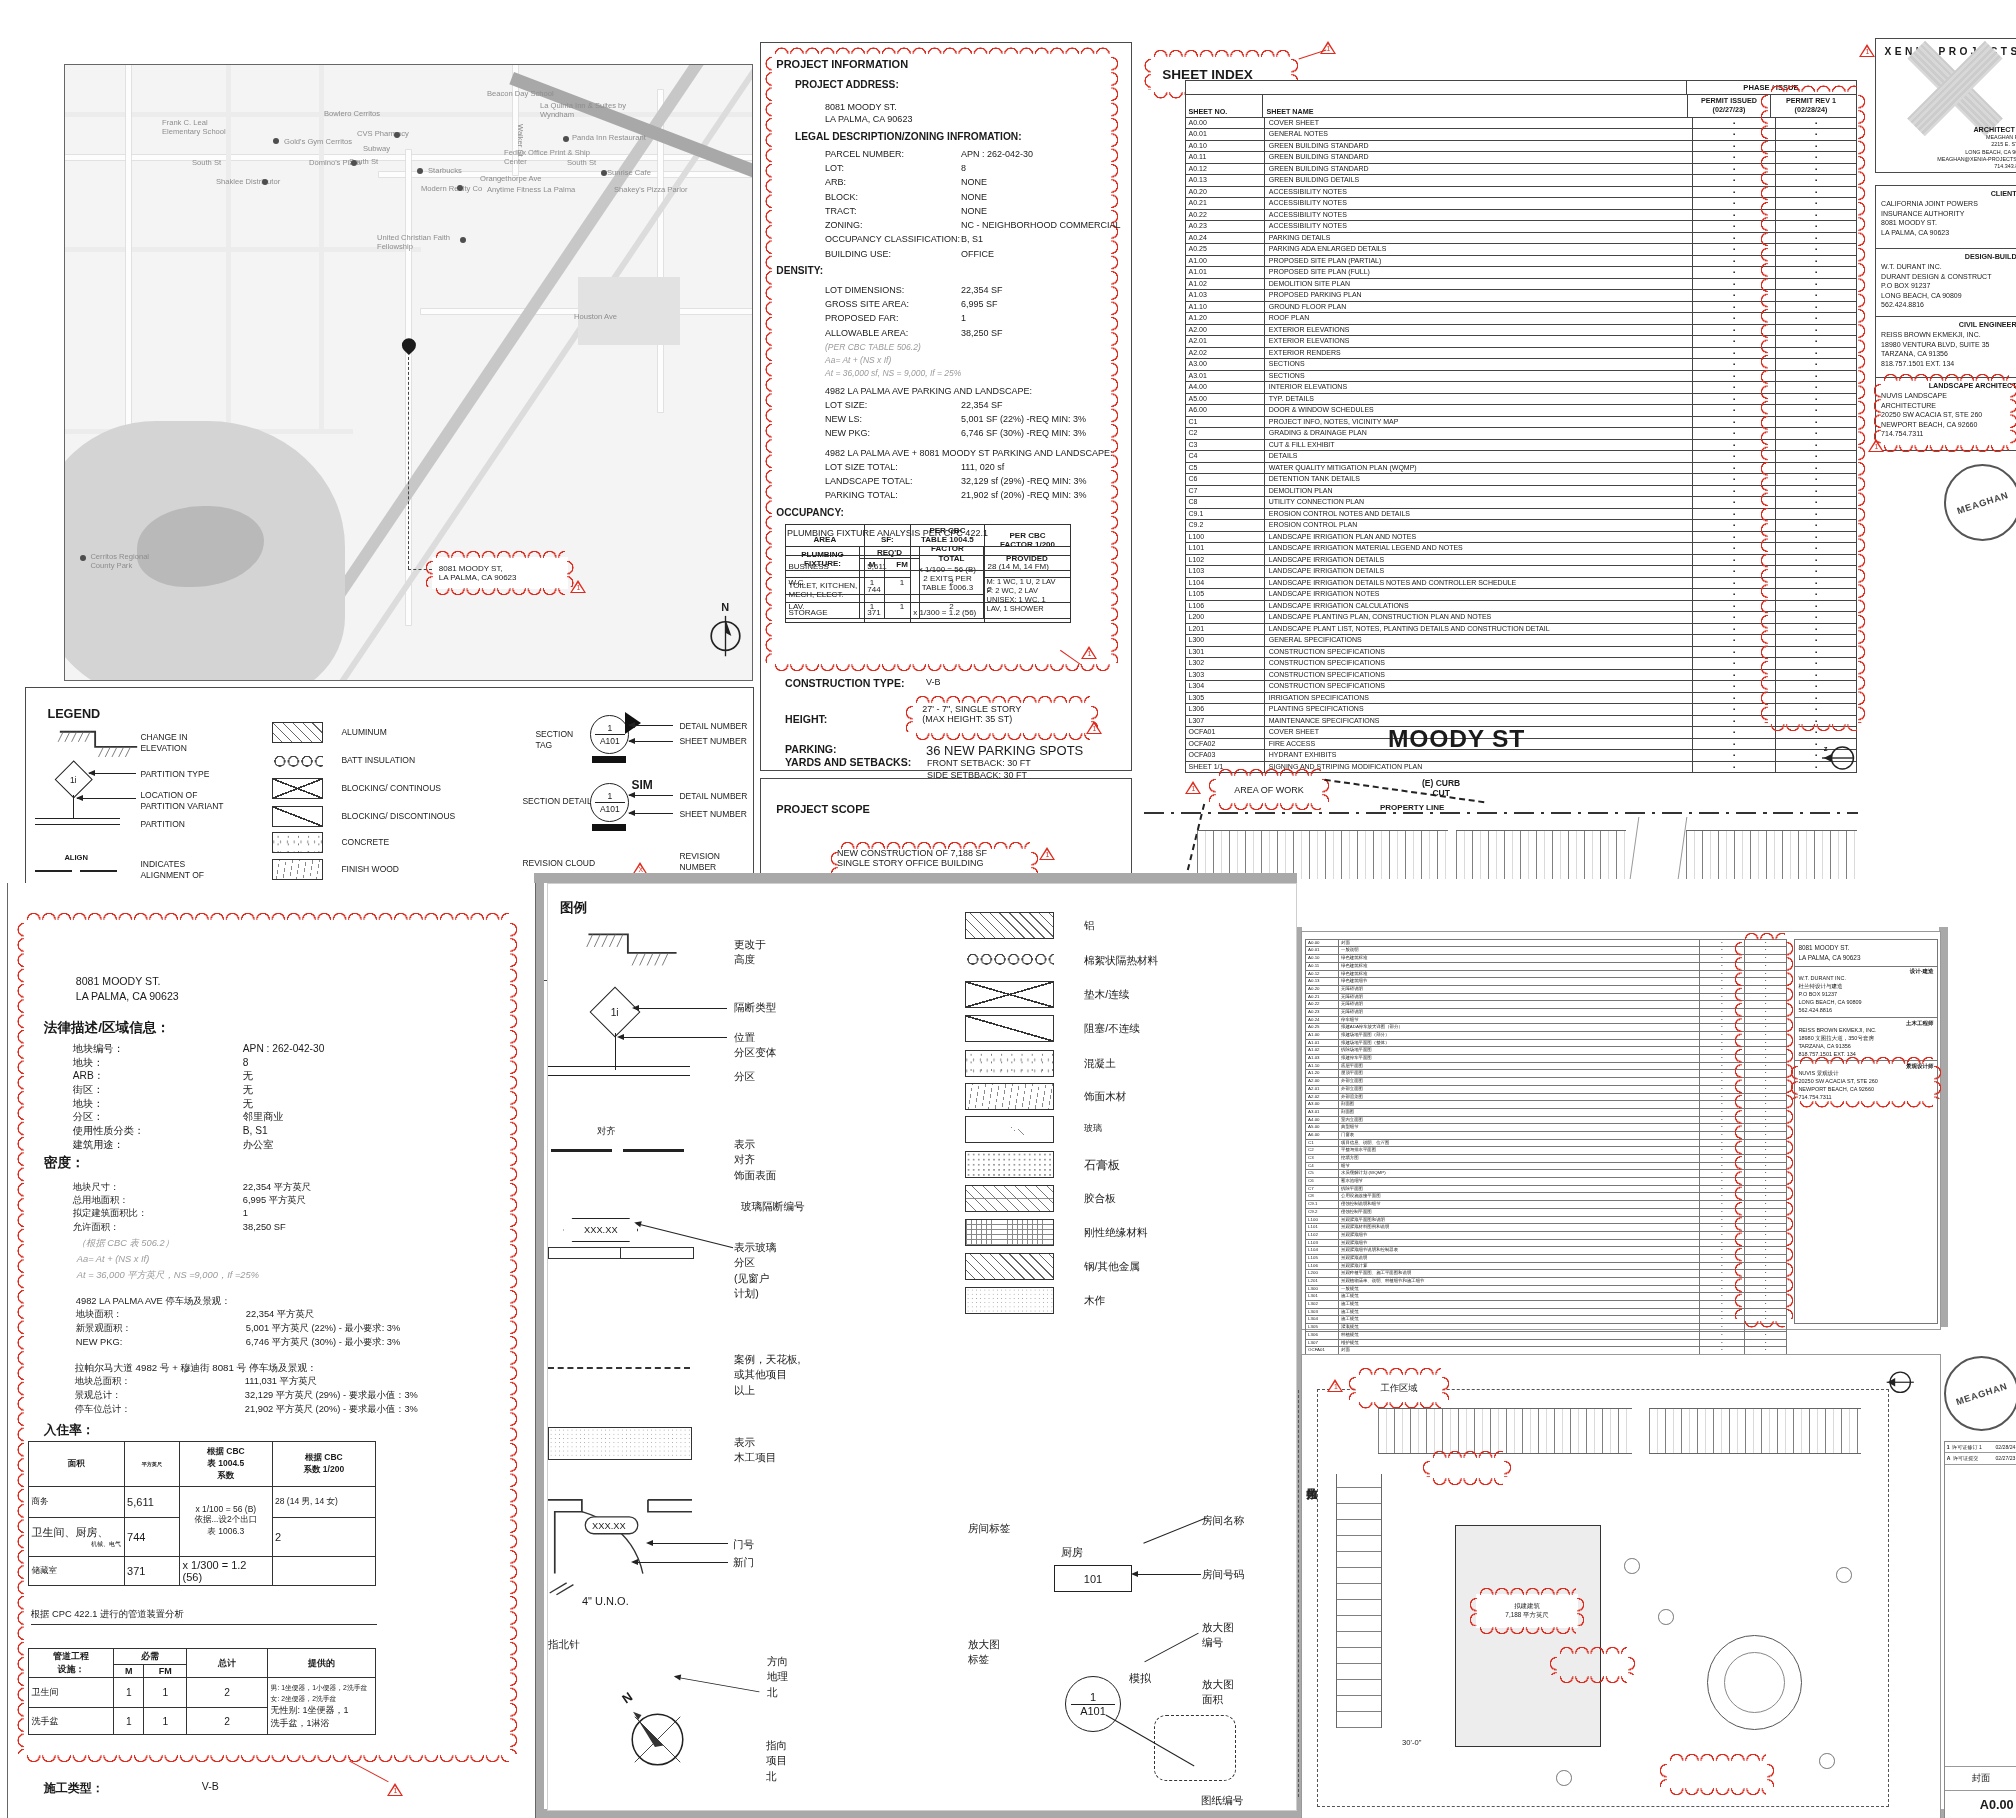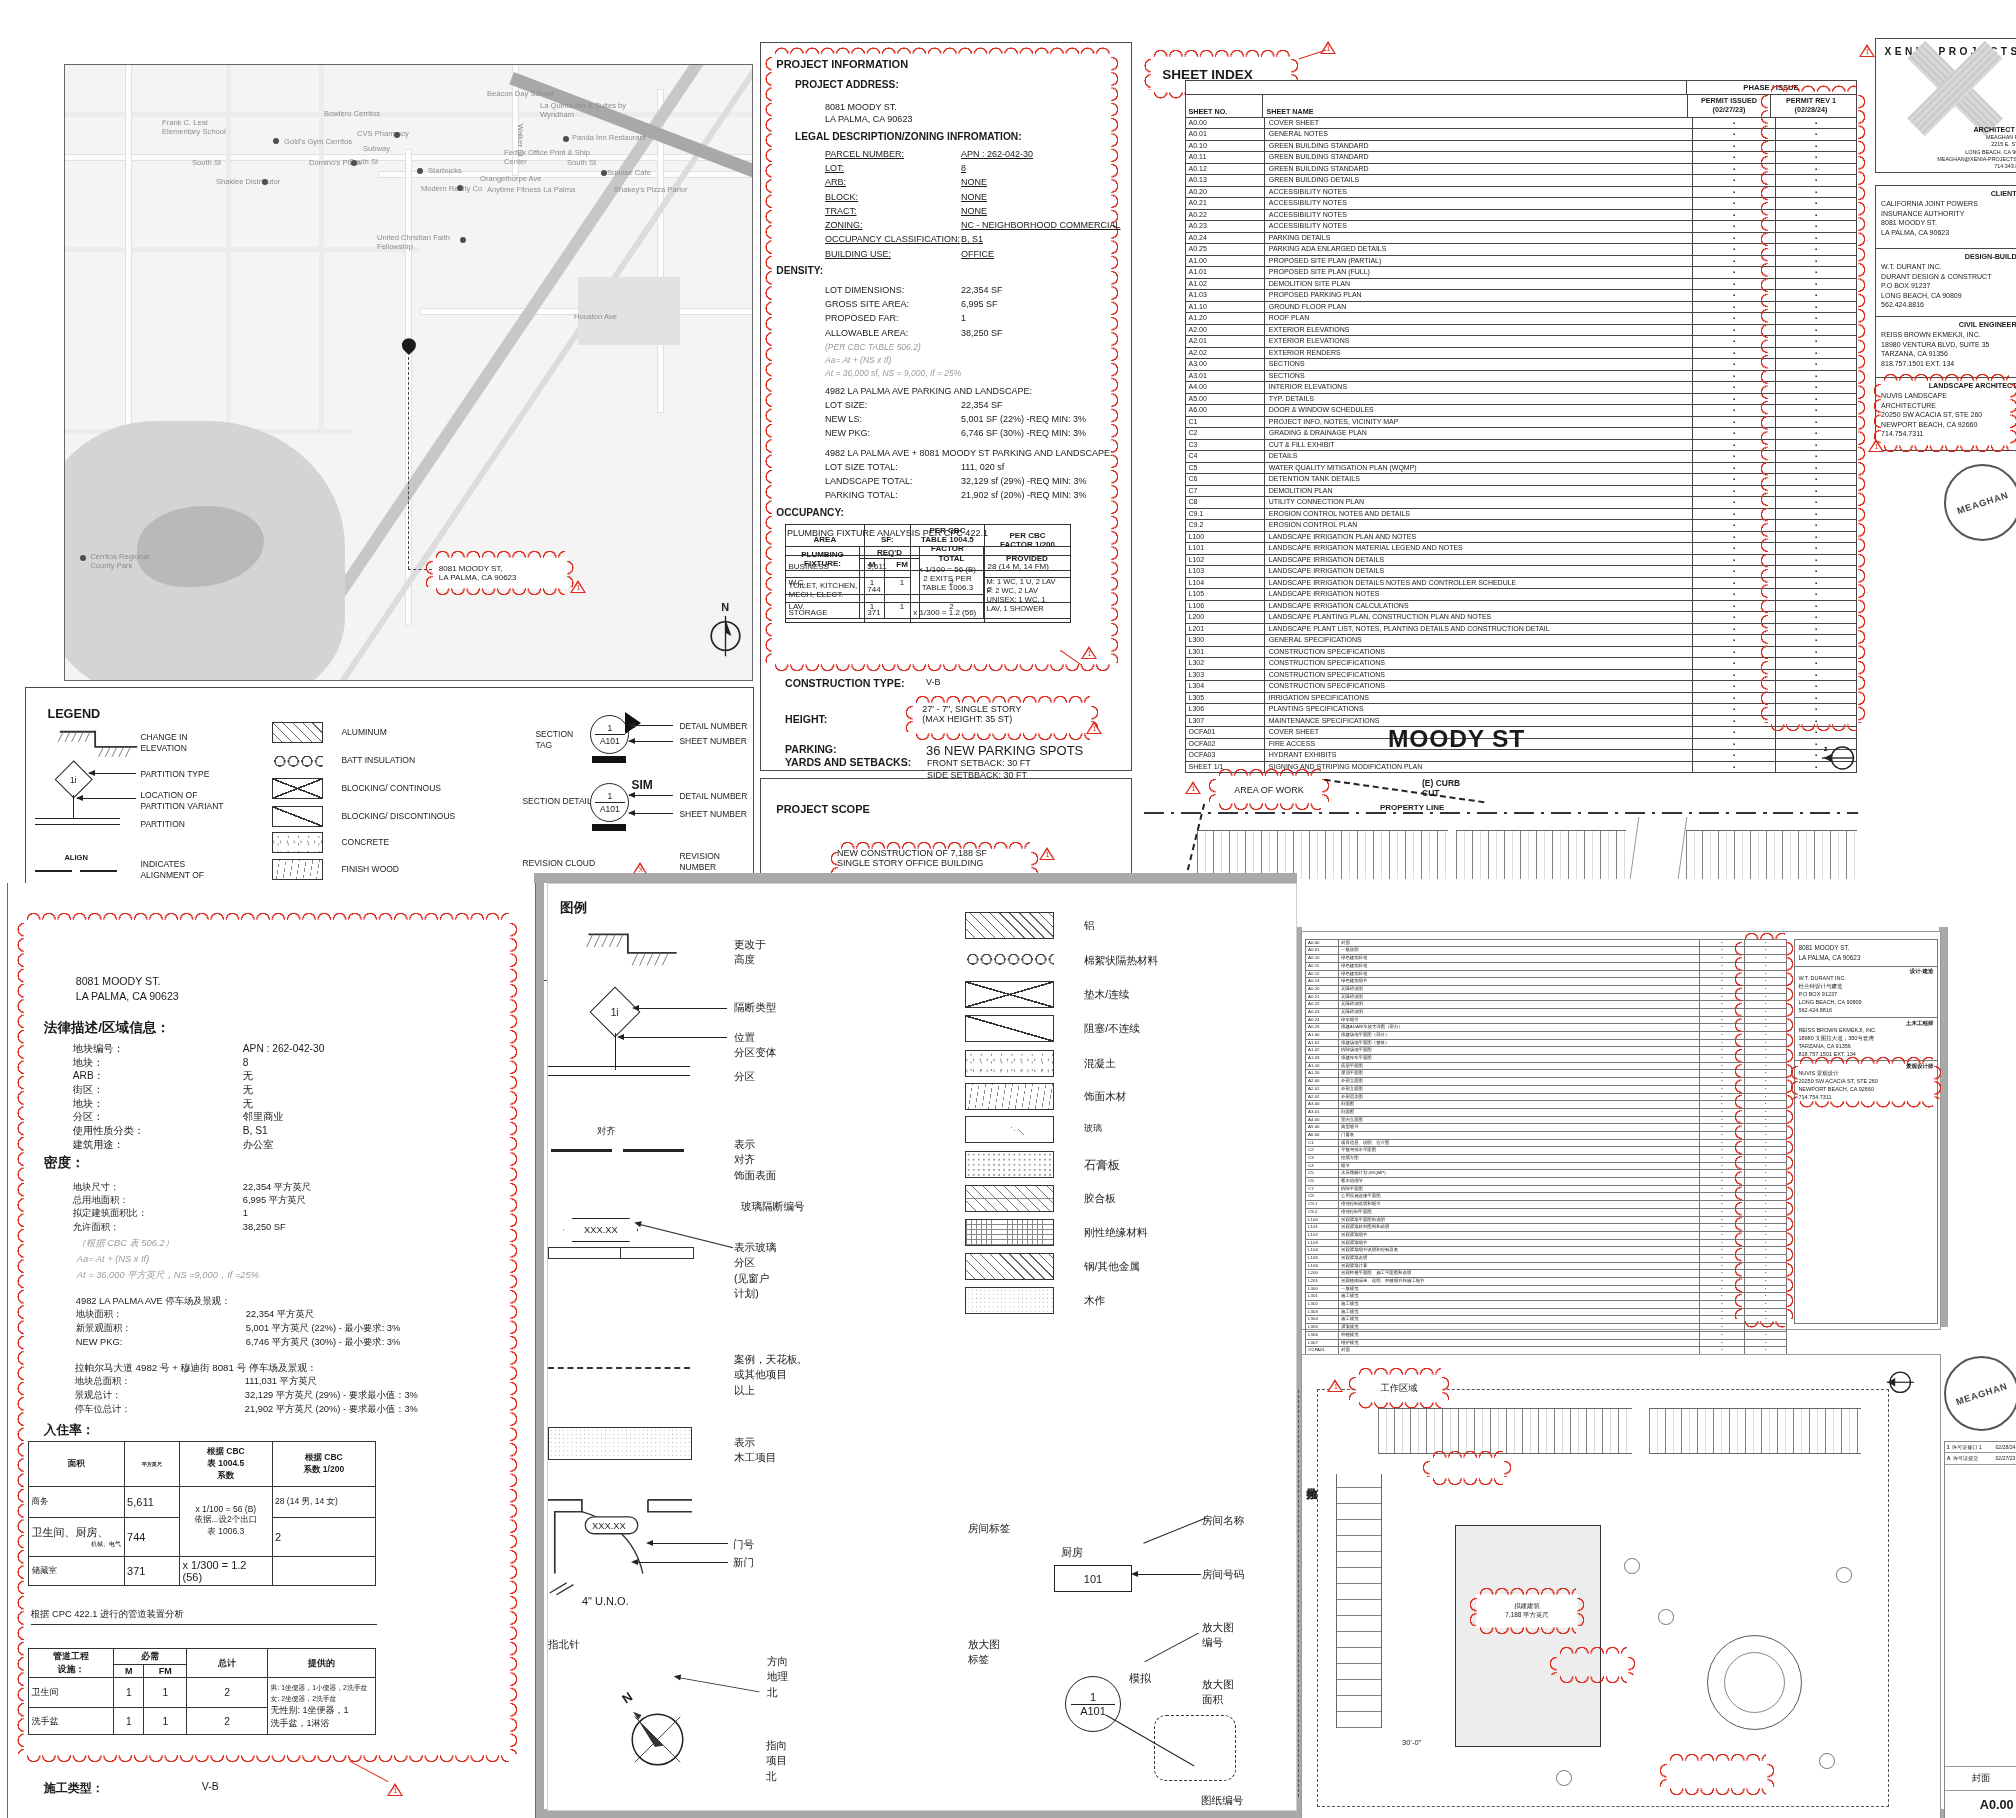--- a/index.html
+++ b/index.html
@@ -274,21 +274,21 @@
         <div class="scallop sc-t"></div>
         <div class="scallop sc-b"></div>
         <div class="scallop sc-l"></div>
         <div class="scallop sc-r"></div>
       </div>
     <span class="abs b" style="left:15.3px;top:15.3px;font-size:11px">PROJECT INFORMATION</span>
     <span class="abs b" style="left:34px;top:36px;font-size:10.2px">PROJECT ADDRESS:</span>
     <span class="abs" style="left:64px;top:59px;font-size:9px">8081 MOODY ST.</span>
     <span class="abs" style="left:64px;top:71px;font-size:9px">LA PALMA, CA 90623</span>
     <span class="abs b" style="left:34px;top:88px;font-size:10.2px">LEGAL DESCRIPTION/ZONING INFROMATION:</span>
-    <div class="abs" style="left:64px;top:104px;width:297px;text-decoration:underline;">
+    <div class="abs" style="left:64px;top:104px;width:297px;">
 
     <div class="kv">
           <span class="k">PARCEL NUMBER:</span>
           <span>APN : 262-042-30</span>
         </div>
         <div class="kv">
           <span class="k">LOT:</span>
           <span>8</span>
         </div>
         <div class="kv">
@@ -923,21 +923,21 @@
         <div class="scallop sc-b"></div>
         <div class="scallop sc-l"></div>
         <div class="scallop sc-r"></div>
       </div>
     <span class="rtw" style="left:41px;top:59px">
         <span class="tri"></span>
         <span class="n">1</span>
       </span>
     <div class="abs" style="left:180px;top:68px;width:161px;border-top:2px dashed #222;transform:rotate(8deg)"></div>
     <div class="abs" style="left:51px;top:81px;height:68px;border-left:2px dashed #222;transform:rotate(14deg)"></div>
-    <span class="abs b pre" style="left:278px;top:56px;font-size:8.5px;">(E) CURB
+    <span class="abs b pre" style="left:278px;top:56px;font-size:8.5px;text-align:center">(E) CURB
 CUT</span>
     <span class="abs b" style="left:236px;top:81px;font-size:8px;">PROPERTY LINE</span>
     <div class="stalls" style="left:53px;top:108px;width:251px;height:48px;"></div>
     <div class="stalls" style="left:312px;top:108px;width:170px;height:48px;"></div>
     <div class="stalls" style="left:542px;top:108px;width:171px;height:48px;"></div>
     <div class="abs" style="left:490px;top:95px;width:47px;height:62px;border-left:1.4px solid #999;border-right:1.4px solid #999;transform:skewX(-8deg);"></div>
     <div class="abs" style="left:678px;top:18.6px;width:34px;height:34px;">
       <svg width="34" height="34" viewBox="0 0 40 40">
           <circle cx="24" cy="20" r="13" fill="none" stroke="#222" stroke-width="1.8"></circle>
           <line x1="0" y1="20" x2="37" y2="20" stroke="#222" stroke-width="1.6"></line>

